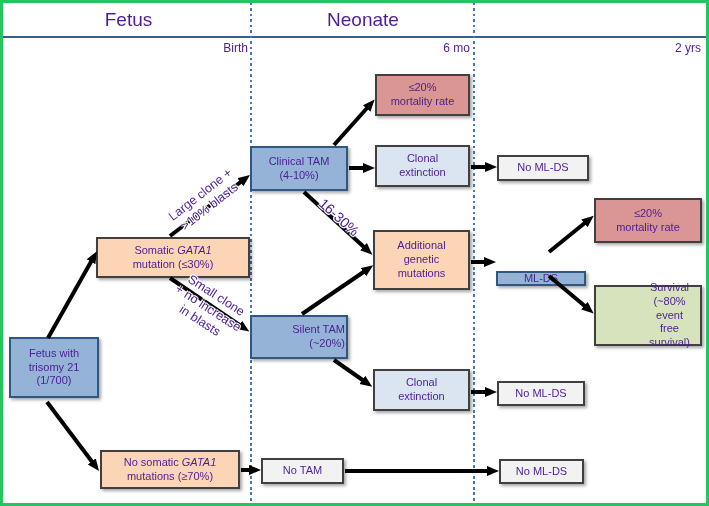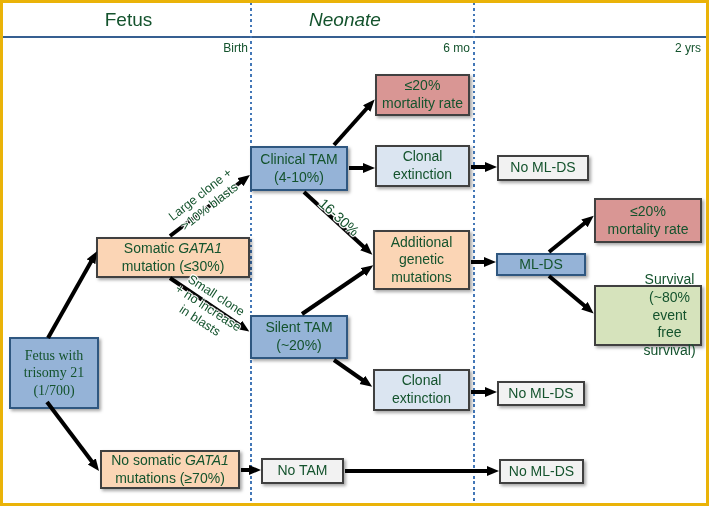--- a/index.html
+++ b/index.html
@@ -1,30 +1,30 @@
 <!DOCTYPE html>
 <html><head>
 <meta charset="utf-8">
 <style>
   html,body{margin:0;padding:0;background:#fff;}
   .canvas{
     position:relative;width:709px;height:506px;box-sizing:border-box;
-    background:#fff;border:3px solid #eab308;overflow:hidden;
-    font-family:"Liberation Sans","DejaVu Sans",sans-serif;color:#14532d;
+    background:#fff;border:3px solid #22c55e;overflow:hidden;
+    font-family:"Liberation Sans","DejaVu Sans",sans-serif;color:#4c1d95;
   }
   .stage-header{position:absolute;top:2px;height:30px;line-height:30px;
     text-align:center;font-size:19px;z-index:5;}
   .header-divider{position:absolute;left:0;right:0;top:33px;height:2px;
     background:#365F91;z-index:1;}
   .timepoint{position:absolute;top:38px;height:20px;font-size:12px;
     text-align:right;z-index:5;}
   .vdots{position:absolute;top:0;bottom:0;width:2px;z-index:1;
     background:repeating-linear-gradient(to bottom,#4377B7 0 2.5px,transparent 2.5px 5.5px);}
   .box{position:absolute;box-sizing:border-box;display:flex;align-items:center;
-    justify-content:center;text-align:center;font-size:14px;line-height:1.26;
+    justify-content:center;text-align:center;font-size:11px;line-height:1.26;
     box-shadow:2px 2px 3px rgba(0,0,0,0.35);z-index:2;padding:1px;}
   .box .bt{display:block;width:100%;white-space:pre-line;}
   .box .seg div{white-space:pre;}
   .blue{background:#95B3D7;border:2px solid #2F5780;}
   .orange{background:#FBD5B5;border:2px solid #404040;}
   .red{background:#D99694;border:2px solid #404040;}
   .ltblue{background:#DBE5F1;border:2px solid #404040;}
   .green{background:#D6E3BC;border:2px solid #404040;padding-left:44px;}
   .white{background:#F2F2F2;border:2px solid #404040;}
   .arrow-layer{position:absolute;left:0;top:0;z-index:3;pointer-events:none;}
@@ -34,32 +34,32 @@
   .el-large{left:146px;top:183px;width:112px;transform:rotate(-38deg);}
   .el-small{left:152px;top:283px;width:106px;transform:rotate(33deg);}
   .el-pct{left:305px;top:206px;width:62px;transform:rotate(42deg);font-size:14px;}
 </style>
 </head>
 <body>
 
 <div class="canvas">
 
   <div class="stage-header" style="left:3px;width:245px;">Fetus</div>
-  <div class="stage-header" style="left:231px;width:222px;font-style:italic;">Neonate</div>
+  <div class="stage-header" style="left:249px;width:222px;">Neonate</div>
 
   <div class="header-divider"></div>
 
   <div class="timepoint" style="left:151px;width:94px;">Birth</div>
   <div class="timepoint" style="left:373px;width:94px;">6 mo</div>
   <div class="timepoint" style="left:604px;width:94px;">2 yrs</div>
 
   <div class="vdots" style="left:247px;"></div>
   <div class="vdots" style="left:470px;"></div>
 
-  <div class="box blue" style="left:6px;top:334px;width:90px;height:72px;font-family:Liberation Serif, serif;">
+  <div class="box blue" style="left:6px;top:334px;width:90px;height:61px;">
     <span class="bt">Fetus with
 trisomy 21
 (1/700)</span>
   </div>
 
   <div class="box orange" style="left:93px;top:234px;width:154px;height:41px;">
     <div class="seg">
         <div><span>Somatic </span><span style="font-style: italic;">GATA1</span></div>
         <div><span>mutation (≤30%)</span></div>
       </div>
@@ -70,21 +70,21 @@
         <div><span>No somatic </span><span style="font-style: italic;">GATA1</span></div>
         <div><span>mutations (≥70%)</span></div>
       </div>
   </div>
 
   <div class="box blue" style="left:247px;top:143px;width:98px;height:45px;">
     <span class="bt">Clinical TAM
 (4-10%)</span>
   </div>
 
-  <div class="box blue" style="left:247px;top:312px;width:98px;height:44px;">
+  <div class="box blue" style="left:247px;top:312px;width:98px;height:44px;text-align:right;">
     <span class="bt">Silent TAM
 (~20%)</span>
   </div>
 
   <div class="box white" style="left:258px;top:455px;width:83px;height:26px;align-items:center;">
     <span class="bt">No TAM</span>
   </div>
 
   <div class="box red" style="left:372px;top:71px;width:95px;height:42px;">
     <span class="bt">≤20%
@@ -99,21 +99,21 @@
   <div class="box white" style="left:494px;top:152px;width:92px;height:26px;">
     <span class="bt">No ML-DS</span>
   </div>
 
   <div class="box orange" style="left:370px;top:227px;width:97px;height:60px;">
     <span class="bt">Additional
 genetic
 mutations</span>
   </div>
 
-  <div class="box blue" style="left:493px;top:250px;width:90px;height:23px;">
+  <div class="box blue" style="left:493px;top:268px;width:90px;height:15px;">
     <span class="bt">ML-DS</span>
   </div>
 
   <div class="box red" style="left:591px;top:195px;width:108px;height:45px;">
     <span class="bt">≤20%
 mortality rate</span>
   </div>
 
   <div class="box green" style="left:591px;top:282px;width:108px;height:61px;">
     <span class="bt">Survival

